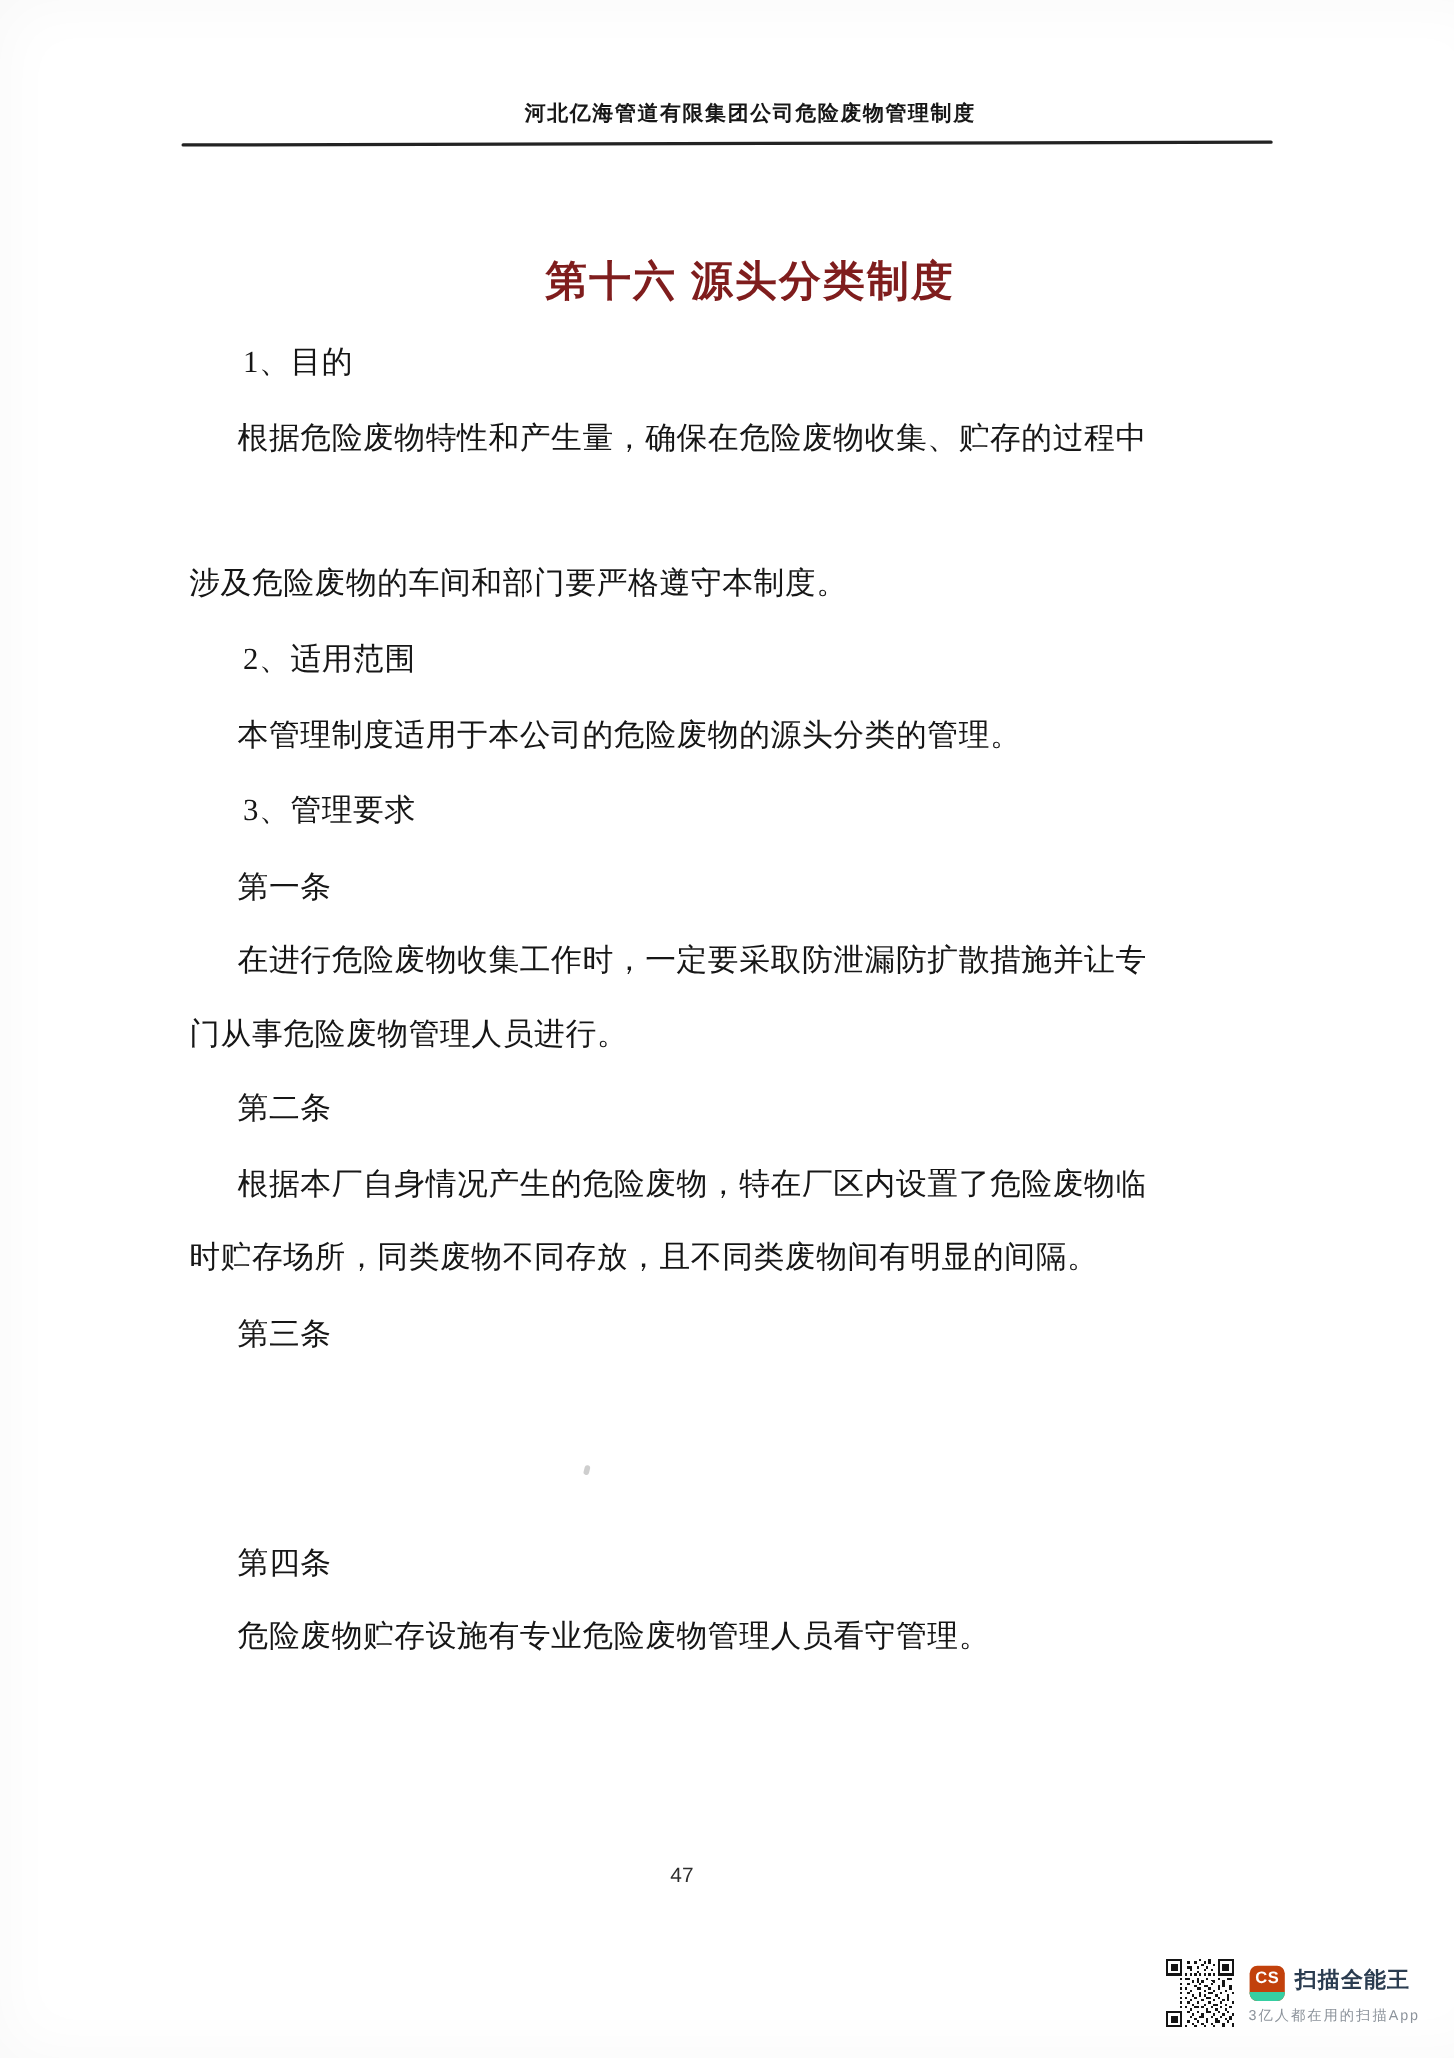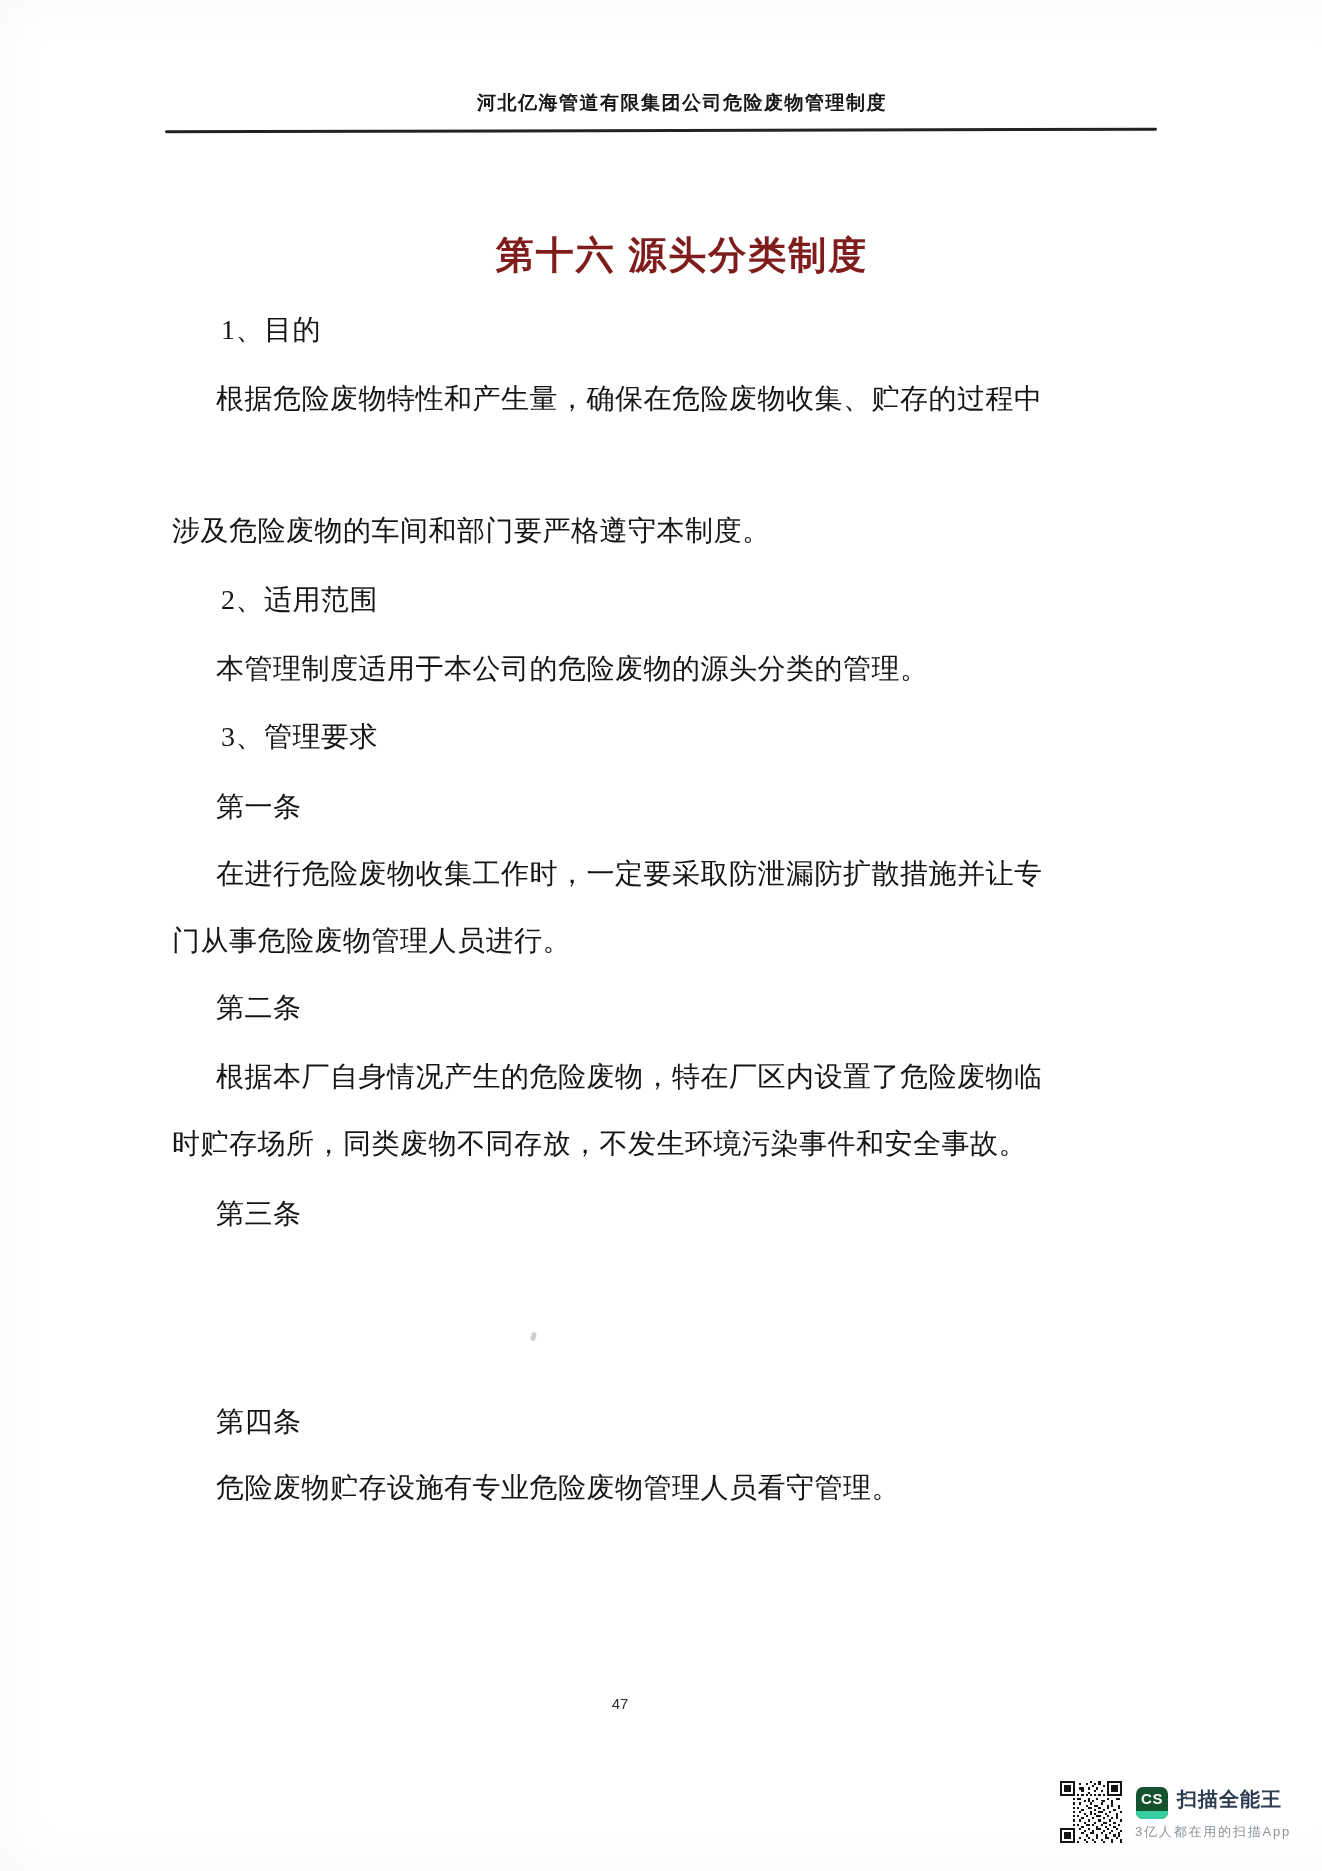--- a/index.html
+++ b/index.html
@@ -25,31 +25,31 @@
   }
   .line{
     position:absolute;font-size:28px;line-height:40px;white-space:nowrap;
     font-weight:500;letter-spacing:0.5px;color:#161616;
   }
   .flush{left:172px;}
   .indent{left:216px;}
   .hnum{left:221px;}
   .page-number{
     position:absolute;top:1695px;left:0;width:1240px;text-align:center;
-    font-size:15px;color:#2e2e2e;font-family:"Liberation Sans", sans-serif;
+    font-size:19px;color:#2e2e2e;font-family:"Liberation Sans", sans-serif;
   }
   .scan-artifact{
     position:absolute;top:1332px;left:531px;width:5px;height:9px;
     background:#b9b9b9;border-radius:3px;transform:rotate(14deg);opacity:.7;
   }
   
   .qr{position:absolute;left:1060px;top:1781px;width:62px;height:62px;}
   .cs-icon{
     position:absolute;left:1136px;top:1787px;width:32px;height:32px;
-    border-radius:7px;background:#14532d;
+    border-radius:7px;background:#c2410c;
     font-family:"Liberation Sans", sans-serif;
   }
   .cs-icon .cs-text{
     position:absolute;top:3px;left:0;width:100%;text-align:center;
     color:#ffffff;font-size:15px;font-weight:700;letter-spacing:.5px;
   }
   .cs-icon .cs-scanline{
     position:absolute;bottom:0;left:0;width:100%;height:8px;
     background:#35cfa2;border-radius:0 0 7px 7px;
   }
@@ -78,21 +78,21 @@
   <div class="line indent" style="top:379px">根据危险废物特性和产生量，确保在危险废物收集、贮存的过程中</div>
   <div class="line flush" style="top:511px">涉及危险废物的车间和部门要严格遵守本制度。</div>
   <div class="line hnum" style="top:580px">2、适用范围</div>
   <div class="line indent" style="top:649px">本管理制度适用于本公司的危险废物的源头分类的管理。</div>
   <div class="line hnum" style="top:717px">3、管理要求</div>
   <div class="line indent" style="top:787px">第一条</div>
   <div class="line indent" style="top:854px">在进行危险废物收集工作时，一定要采取防泄漏防扩散措施并让专</div>
   <div class="line flush" style="top:921px">门从事危险废物管理人员进行。</div>
   <div class="line indent" style="top:988px">第二条</div>
   <div class="line indent" style="top:1057px">根据本厂自身情况产生的危险废物，特在厂区内设置了危险废物临</div>
-  <div class="line flush" style="top:1124px">时贮存场所，同类废物不同存放，不发生环境污染事件和安全事故。</div>
+  <div class="line flush" style="top:1124px">时贮存场所，同类废物不同存放，且不同类废物间有明显的间隔。</div>
   <div class="line indent" style="top:1194px">第三条</div>
   <div class="line indent" style="top:1402px">第四条</div>
   <div class="line indent" style="top:1468px">危险废物贮存设施有专业危险废物管理人员看守管理。</div>
 
   <div class="scan-artifact"></div>
 
   <div class="page-number">47</div>
 
   <svg class="qr" viewBox="0 0 29 29" width="62" height="62" shape-rendering="crispEdges">
     <rect width="29" height="29" fill="#ffffff"></rect>

